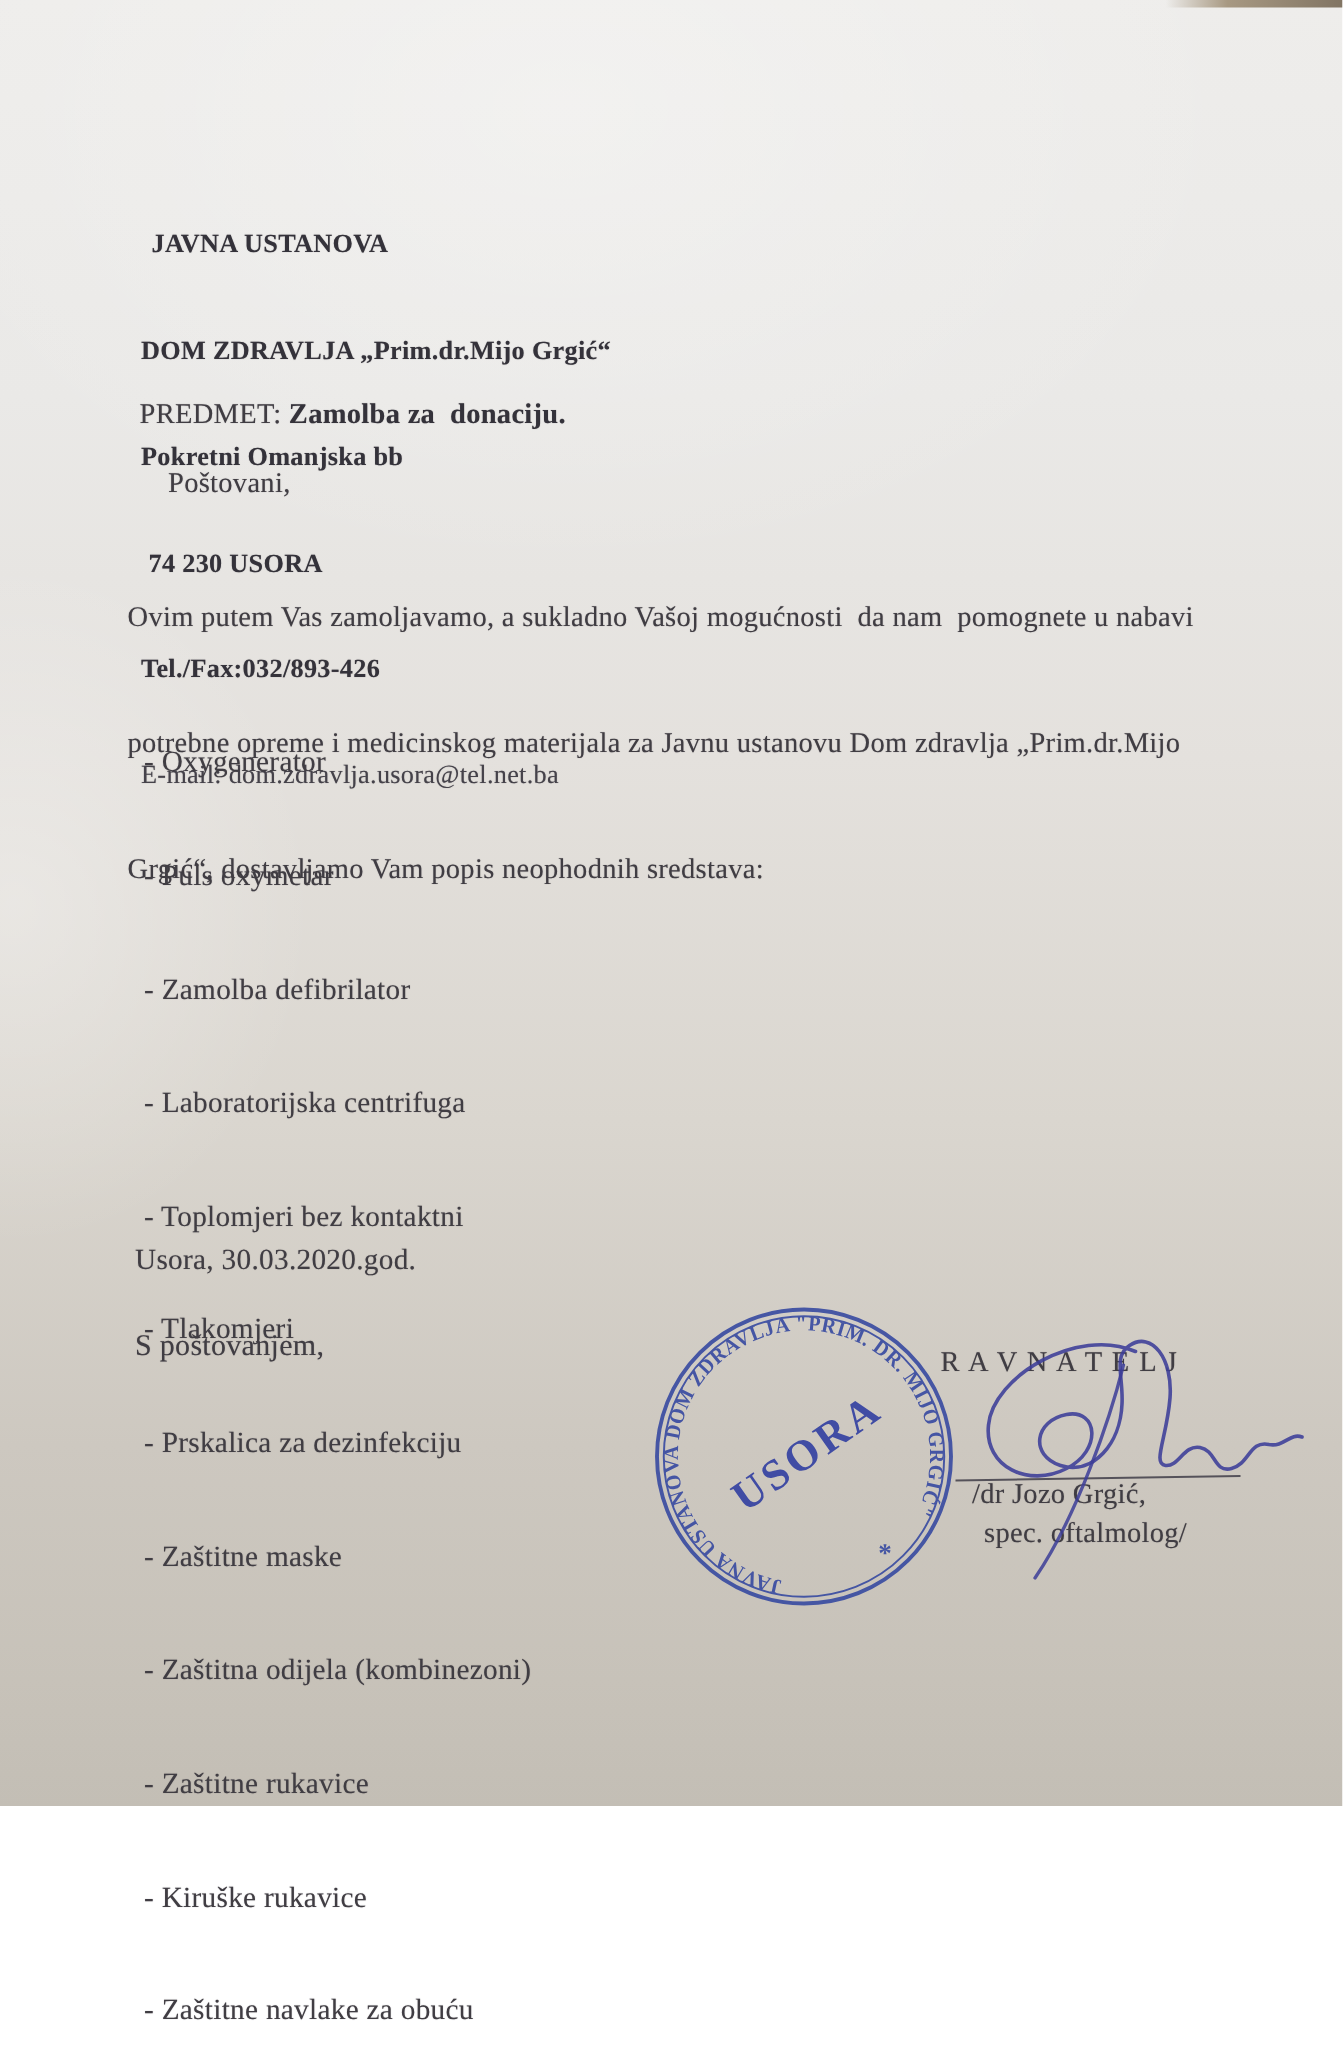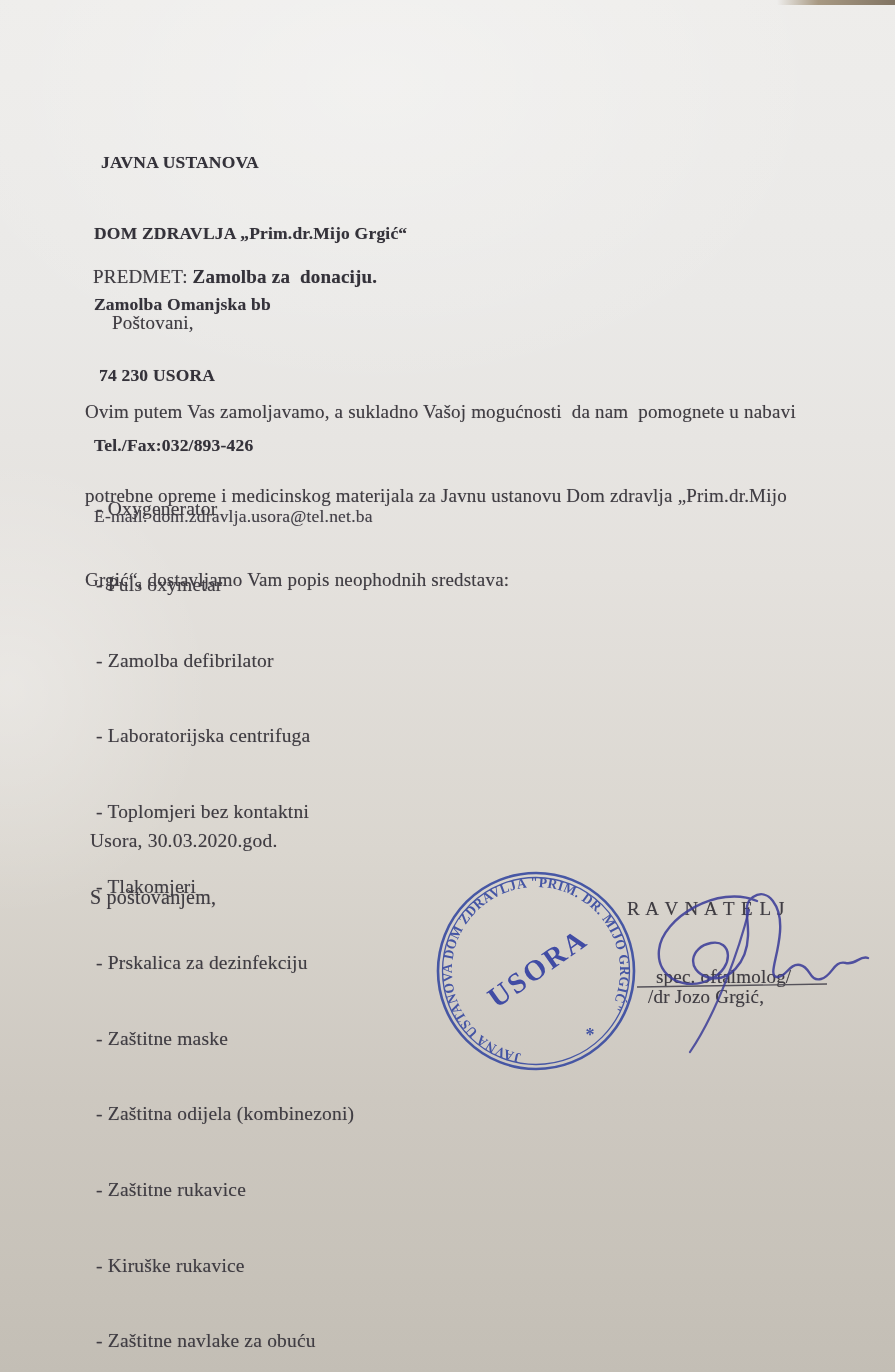--- a/index.html
+++ b/index.html
@@ -3,21 +3,21 @@
 <meta charset="utf-8">
 <style>
   html, body {
     margin: 0; padding: 0;
     width: 895px; height: 1372px;
     overflow: hidden;
     font-family: "Liberation Serif", "DejaVu Serif", serif;
   }
   .paper {
     position: relative;
-    width: 895px; height: 1372px;
+    width: 895px; height: 1204px;
     background:
       radial-gradient(280px 320px at 1% 50%, rgba(255,255,255,0.30), rgba(255,255,255,0) 72%),
       radial-gradient(620px 420px at 42% 6%, rgba(255,255,255,0.28), rgba(255,255,255,0) 75%),
       linear-gradient(180deg, #eeedeb 0%, #eae9e7 22%, #e4e1dd 42%, #dad6cf 62%, #cdc8c0 80%, #c7c2b9 93%, #c3beb5 100%);
   }
   .photo-edge {
     position: absolute; top: 0; right: 0;
     width: 118px; height: 5px;
     background: linear-gradient(90deg, rgba(140,120,95,0) 0%, #9b8a70 35%, #6e5f4b 100%);
     opacity: 0.85;
@@ -37,21 +37,21 @@
   .lh-3 { padding-left: 5px; }
   .lh-5 { font-weight: normal; color: #45424a; }
   .subject { left: 93px; top: 266px; font-size: 19px; }
   .salutation { left: 95px; top: 312px; margin-left: 17px; }
   .body-par { left: 85px; top: 342px; line-height: 28px; font-size: 19px; }
   .items { left: 96px; top: 446px; line-height: 25.2px; font-size: 19.5px; list-style: none; margin: 0; padding: 0; }
   .dateline { left: 90px; top: 830px; font-size: 19.5px; }
   .closing { left: 90px; top: 886px; font-size: 20px; }
   .sig-title { left: 627px; top: 898px; font-size: 19px; letter-spacing: 1px; }
   .sig-name { left: 648px; top: 986px; }
-  .sig-role { left: 656px; top: 966px; }
+  .sig-role { left: 656px; top: 1012px; }
   .stamp-svg {
     position: absolute; left: 431px; top: 866px;
     width: 210px; height: 210px;
     filter: blur(0.4px);
     opacity: 0.93;
   }
   .sig-svg {
     position: absolute; left: 618px; top: 876px;
     width: 265px; height: 185px;
     filter: blur(0.3px);
@@ -60,21 +60,21 @@
 </head>
 <body>
 
 <div class="paper">
 
   <div class="photo-edge"></div>
 
   <header class="txt letterhead">
     <div class="lh-line bold lh-0">JAVNA USTANOVA</div>
     <div class="lh-line bold lh-1">DOM ZDRAVLJA „Prim.dr.Mijo Grgić“</div>
-    <div class="lh-line bold lh-2">Zamolba Omanjska bb</div>
+    <div class="lh-line bold lh-2">Pokretni Omanjska bb</div>
     <div class="lh-line bold lh-3">74 230 USORA</div>
     <div class="lh-line bold lh-4">Tel./Fax:032/893-426</div>
     <div class="lh-line lh-5">E-mail: dom.zdravlja.usora@tel.net.ba</div>
   </header>
 
   <div class="txt subject"><span>PREDMET: </span><span class="bold">Zamolba za  donaciju.</span></div>
 
   <div class="txt salutation">Poštovani,</div>
 
   <div class="txt body-par">

